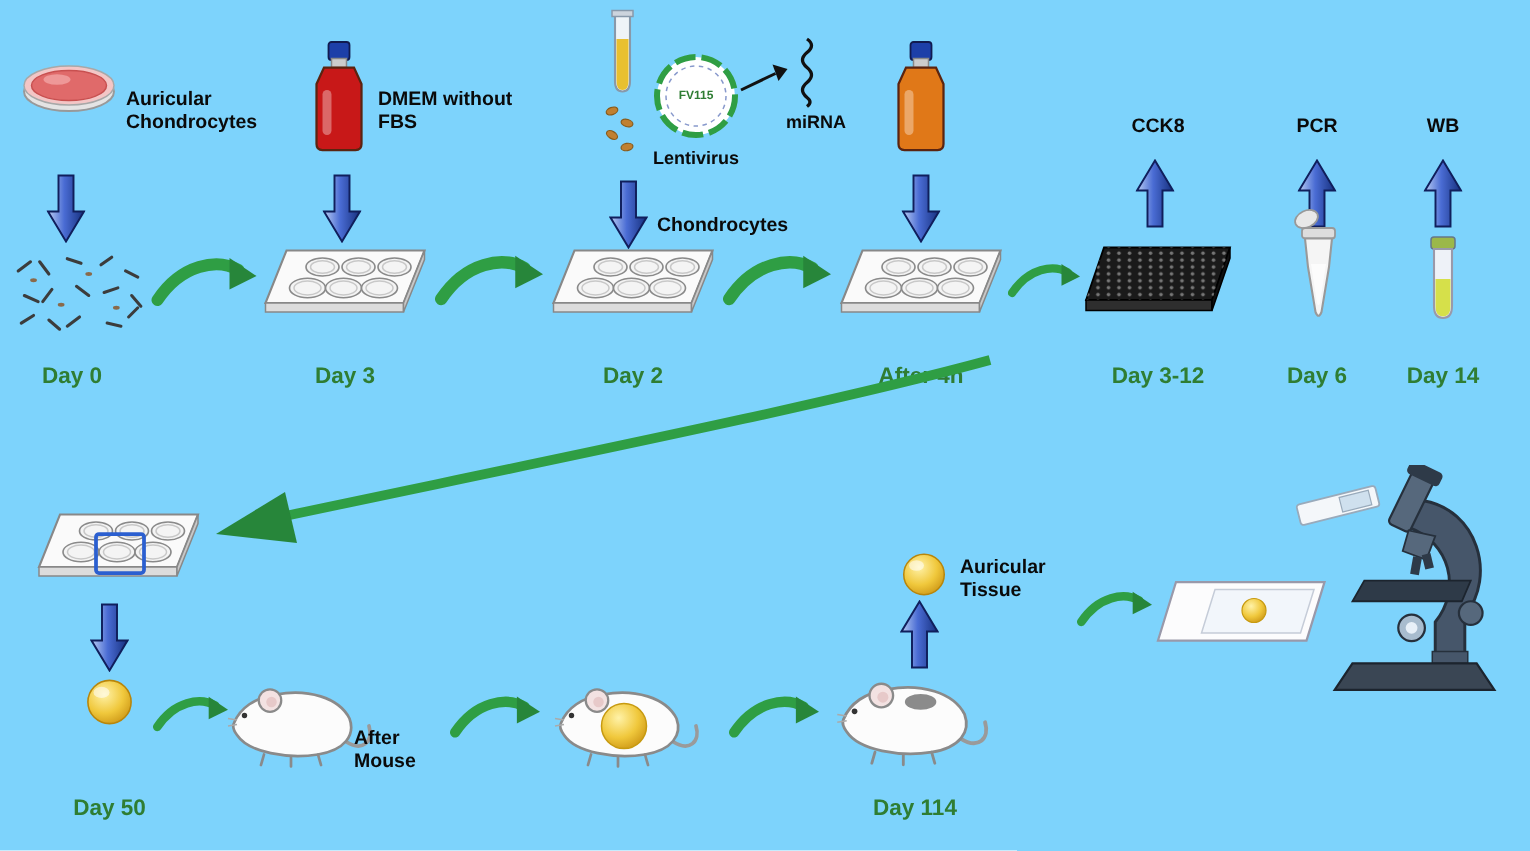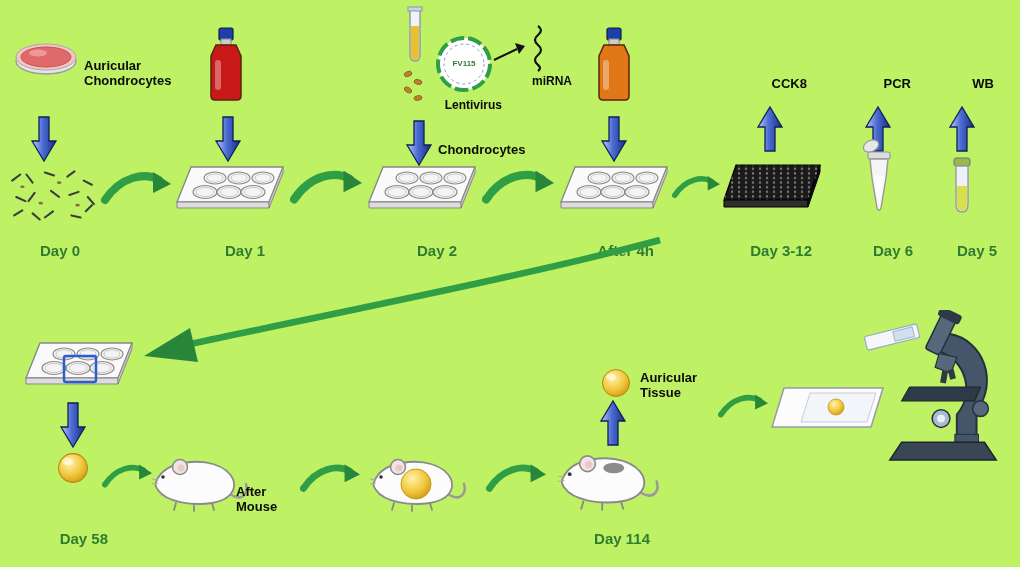--- a/index.html
+++ b/index.html
@@ -1,22 +1,22 @@
 <!DOCTYPE html>
 <html><head>
 <meta charset="utf-8">
 <style>
   * { margin:0; padding:0; box-sizing:border-box; }
   html,body { background:#fff; font-family:"Liberation Sans", sans-serif; }
-  .canvas { position:relative; width:1020px; height:567px; background:#bef264; overflow:hidden; }
+  .canvas { position:relative; width:1020px; height:567px; background:#7dd3fc; overflow:hidden; }
   .abs { position:absolute; }
   .lbl { position:absolute; font-weight:bold; font-size:13px; line-height:1.18; color:#0a0a0a; }
-  .lbl.center { text-align:right; }
+  .lbl.center { text-align:center; }
   .small { font-size:12px; }
-  .day { position:absolute; font-weight:bold; font-size:15px; color:#2f7d33; text-align:right; }
+  .day { position:absolute; font-weight:bold; font-size:15px; color:#2f7d33; text-align:center; }
   .plasmid-text { position:absolute; font-weight:bold; font-size:8px; color:#2f7d33; text-align:center; }
   .tilt { transform:rotate(-14deg); }
 </style>
 </head>
 <body>
 
 <div class="canvas">
 
   <svg width="0" height="0" style="position:absolute" aria-hidden="true">
     <defs>
@@ -187,27 +187,28 @@
     </svg>
   <div class="day" style="left:16px;top:242px;width:64px">Day 0</div>
 
   <svg class="abs" style="left:100px;top:168px;width:72px;height:40px">
       <use href="#sym-swoosh"></use>
     </svg>
 
   <svg class="abs" style="left:208px;top:26px;width:36px;height:76px;color:#c81818">
       <use href="#sym-bottle"></use>
     </svg>
+  <div class="lbl" style="left:252px;top:58px;width:90px">DMEM without FBS</div>
   <svg class="abs" style="left:215px;top:116px;width:26px;height:46px">
       <use href="#sym-arrow-down"></use>
     </svg>
   <svg class="abs" style="left:175px;top:164px;width:110px;height:52px">
       <use href="#sym-plate6"></use>
     </svg>
-  <div class="day" style="left:195px;top:242px;width:70px">Day 1</div>
+  <div class="day" style="left:195px;top:242px;width:70px">Day 3</div>
 
   <svg class="abs" style="left:290px;top:166px;width:72px;height:42px">
       <use href="#sym-swoosh"></use>
     </svg>
 
   <svg class="abs" style="left:406px;top:6px;width:18px;height:58px">
       <use href="#sym-testtube"></use>
     </svg>
   <svg class="abs" style="left:400px;top:68px;width:30px;height:40px">
       <use href="#sym-specks"></use>
@@ -270,38 +271,38 @@
     </svg>
   <div class="day" style="left:843px;top:242px;width:70px">Day 6</div>
 
   <div class="lbl center" style="left:930px;top:76px;width:64px">WB</div>
   <svg class="abs" style="left:949px;top:106px;width:26px;height:46px">
       <use href="#sym-arrow-up"></use>
     </svg>
   <svg class="abs" style="left:949px;top:156px;width:26px;height:60px">
       <use href="#sym-wbtube"></use>
     </svg>
-  <div class="day" style="left:927px;top:242px;width:70px">Day 5</div>
+  <div class="day" style="left:927px;top:242px;width:70px">Day 14</div>
 
   <svg class="abs" style="left:120px;top:228px;width:550px;height:145px" viewBox="0 0 550 145">
     <path d="M540,12 C 430,42 250,78 70,116" fill="none" stroke="#2f9e44" stroke-width="6.5"></path>
     <polygon points="70,100 24,128 78,134" fill="#27863a"></polygon>
   </svg>
 
   <svg class="abs" style="left:24px;top:340px;width:110px;height:52px">
     <use href="#sym-plate6"></use>
     <rect x="40" y="16" width="32" height="26" rx="2" fill="none" stroke="#2b5fd0" stroke-width="2.5"></rect>
   </svg>
   <svg class="abs" style="left:60px;top:402px;width:26px;height:46px">
       <use href="#sym-arrow-down"></use>
     </svg>
   <svg class="abs" style="left:57px;top:452px;width:32px;height:32px">
       <use href="#sym-sphere"></use>
     </svg>
-  <div class="day" style="left:38px;top:530px;width:70px">Day 58</div>
+  <div class="day" style="left:38px;top:530px;width:70px">Day 50</div>
 
   <svg class="abs" style="left:102px;top:458px;width:50px;height:36px">
       <use href="#sym-swoosh"></use>
     </svg>
 
   <svg class="abs" style="left:150px;top:452px;width:100px;height:62px">
       <use href="#sym-mouse"></use>
     </svg>
   <div class="lbl" style="left:236px;top:484px;width:66px">After Mouse</div>
 

